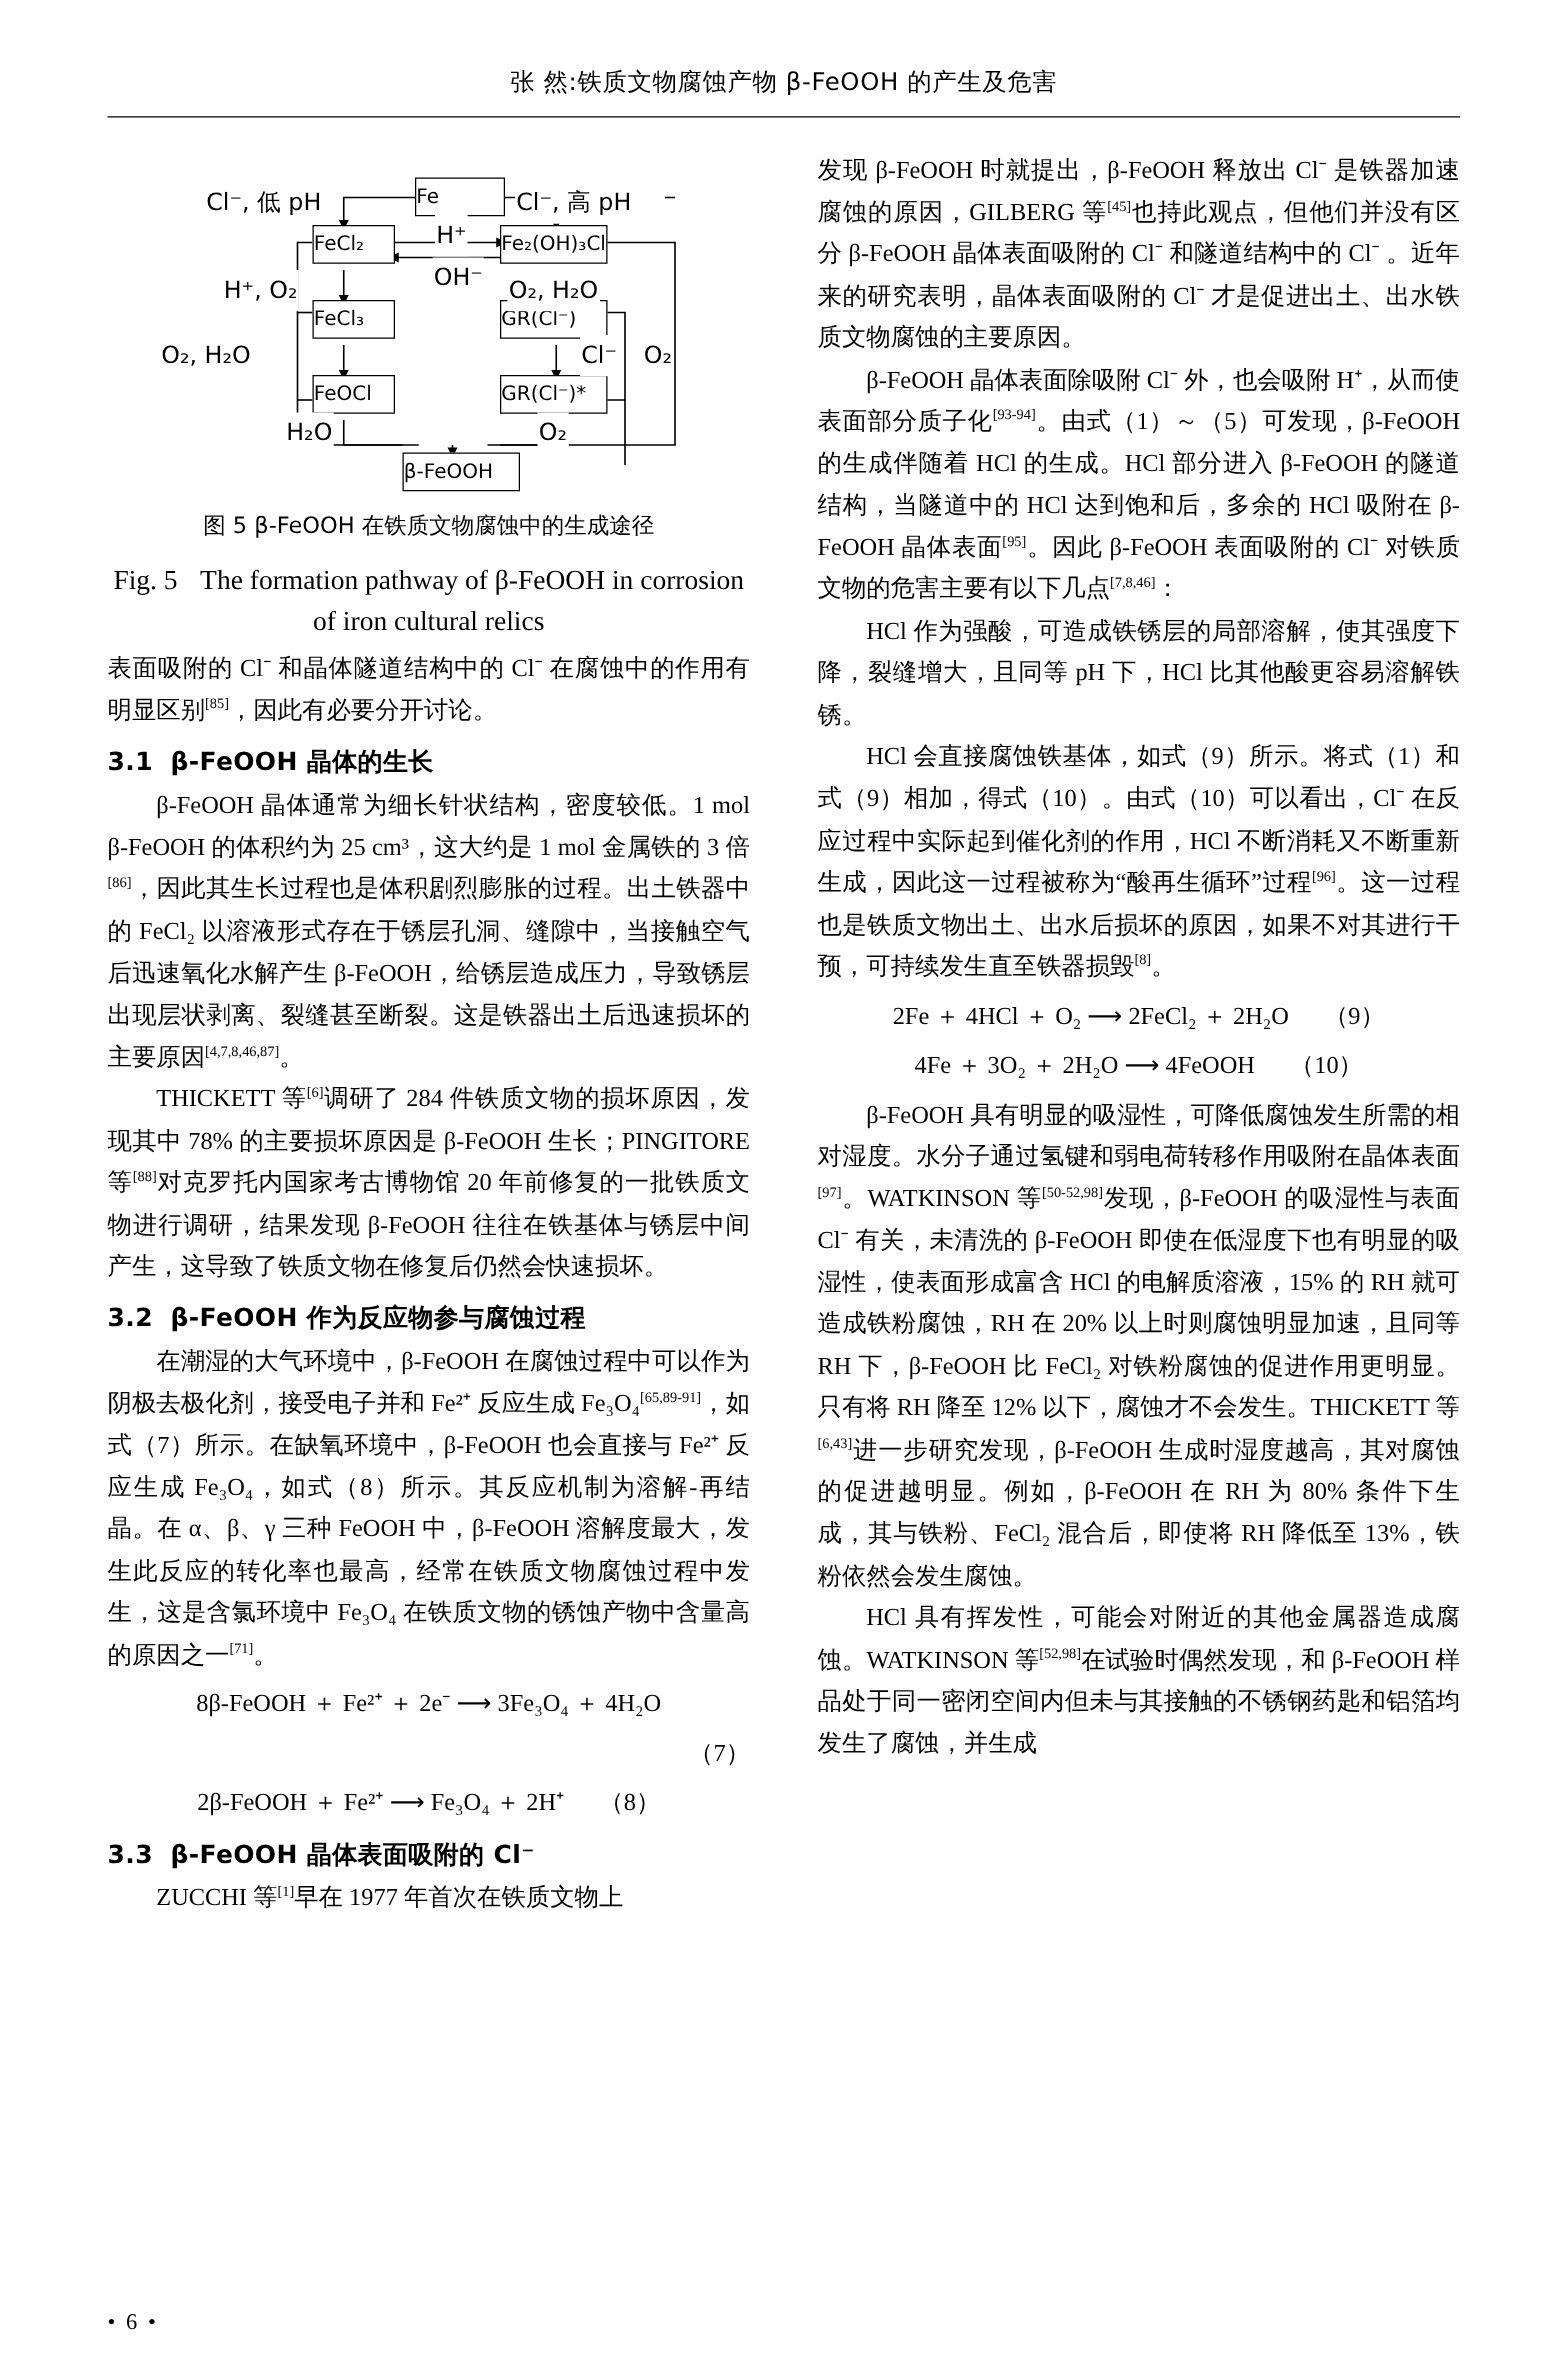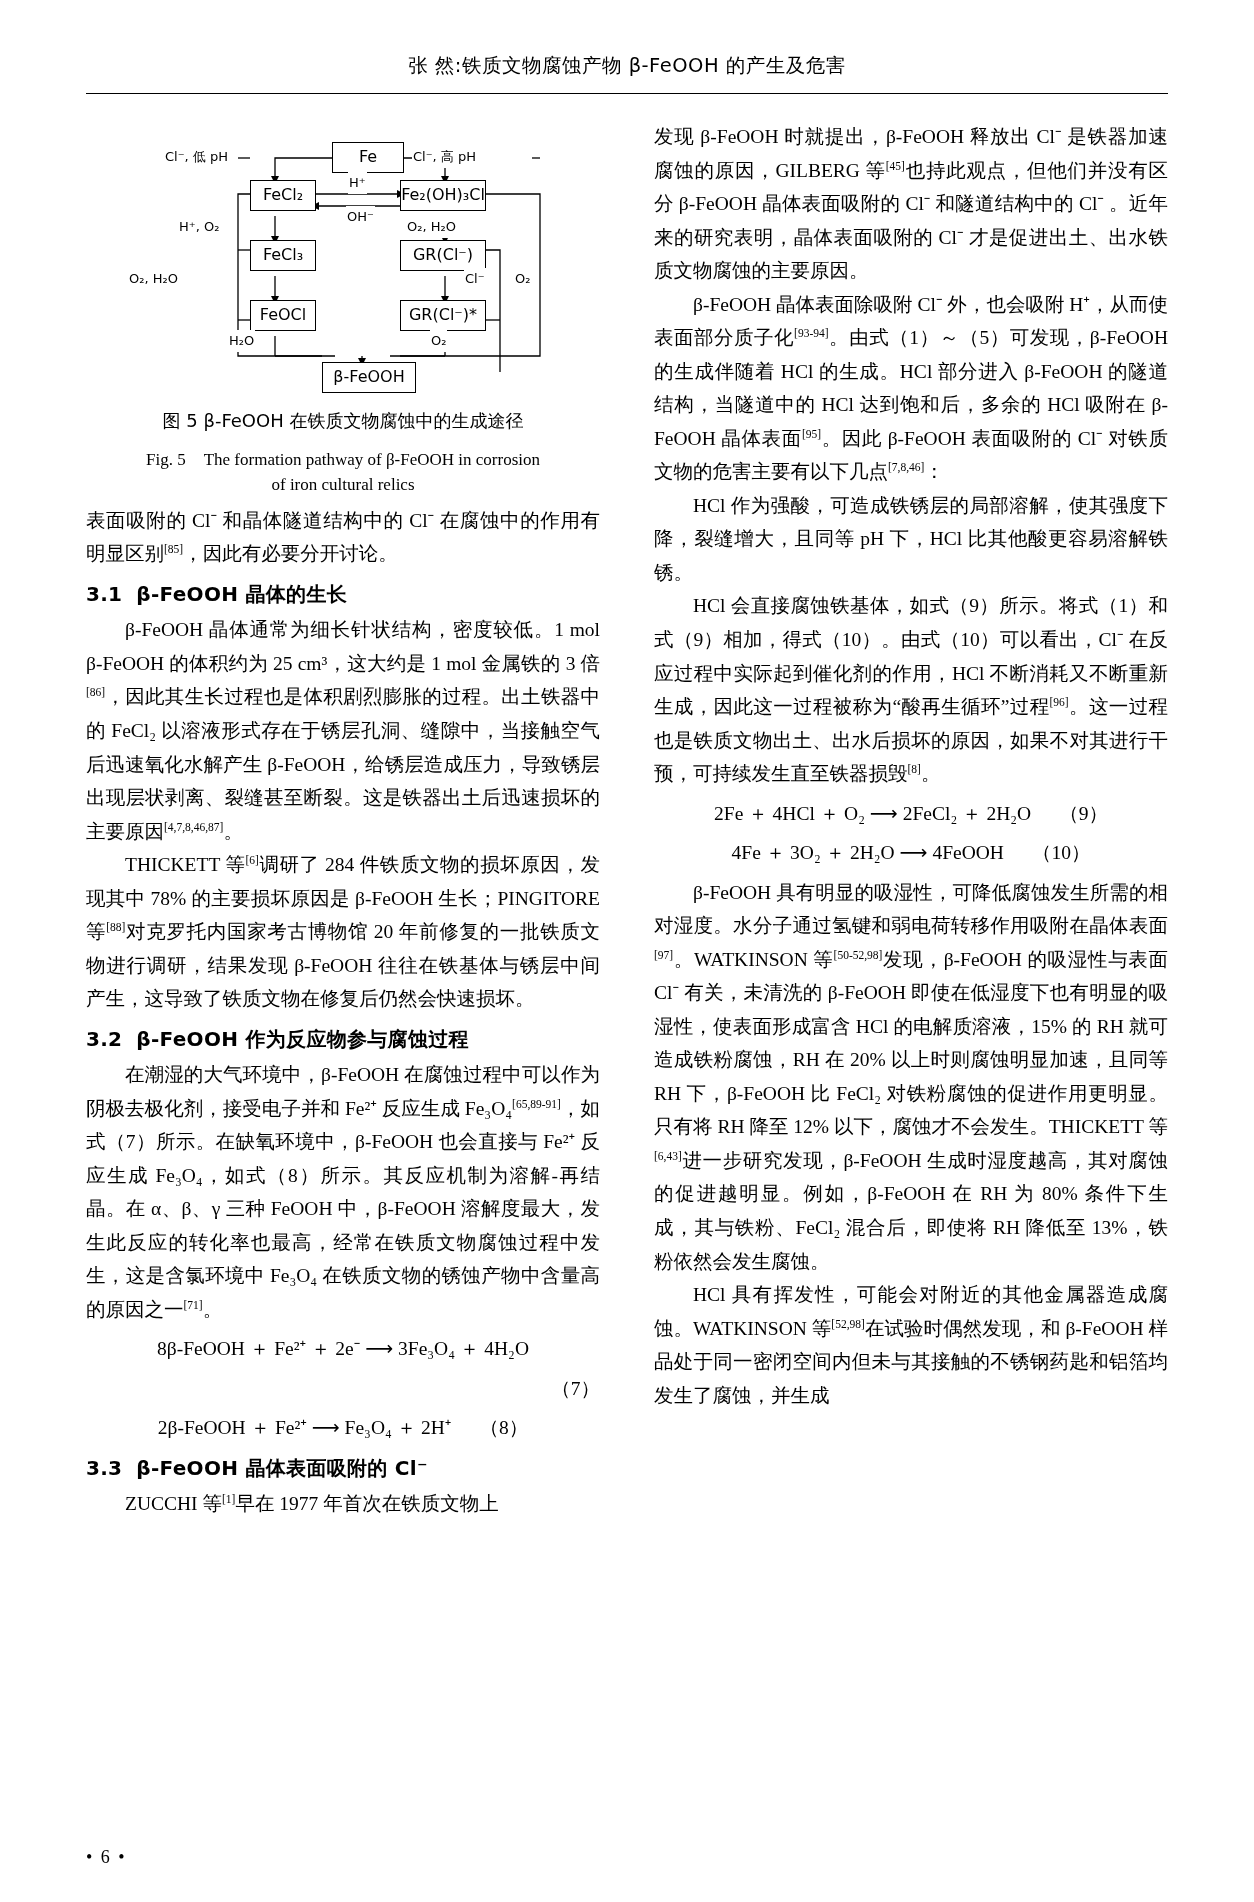--- a/index.html
+++ b/index.html
@@ -85,42 +85,42 @@
     height: 272px;
     margin: 4px 0 10px 14px;
     font-family: "DejaVu Sans", sans-serif;
     font-size: 15px;
   }
   .diagram svg { position: absolute; left: 0; top: 0; }
   .node {
     position: absolute;
     border: 1.3px solid #000;
     background: #fff;
-    text-align: center;
+    text-align: left;
     line-height: 1;
     padding: 6px 0 7px 0;
     font-size: 16px;
     white-space: nowrap;
   }
   .lbl {
     position: absolute;
     white-space: nowrap;
-    font-size: 13px;
+    font-size: 19px;
     background: #fff;
     padding: 0 1px;
   }
   .figcap-cn {
     text-align: center;
     font-family: "DejaVu Sans", sans-serif;
     font-size: 18px;
     margin-top: 2px;
   }
   .figcap-en {
     text-align: center;
-    font-size: 17px;
+    font-size: 22px;
     line-height: 1.5;
     margin-top: 10px;
   }
   .figcap-en .lead { margin-right: 18px; }
   .page-num {
     position: absolute;
     left: 86px;
     bottom: 34px;
     font-size: 18px;
     letter-spacing: 2px;

